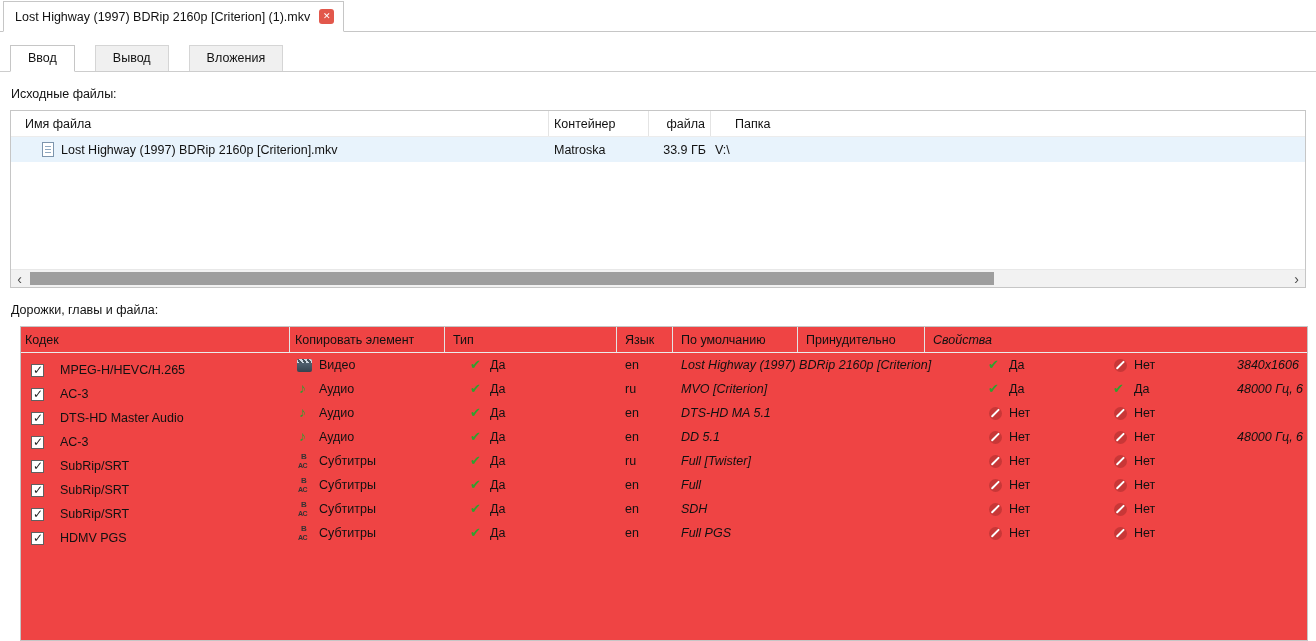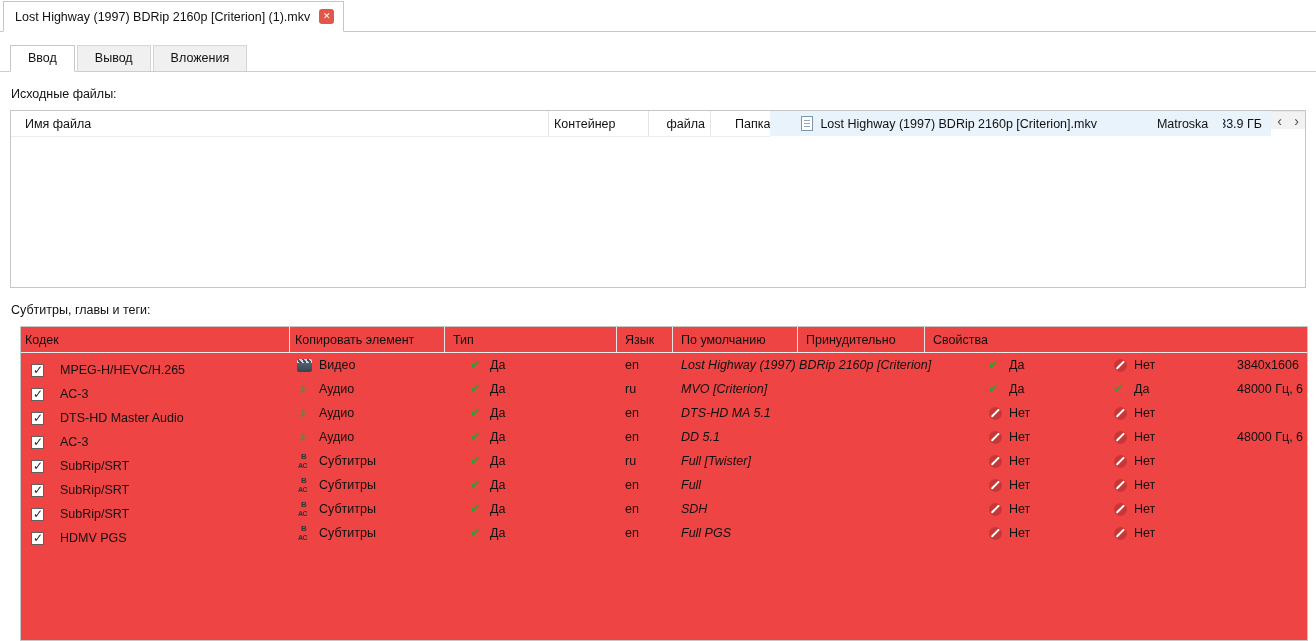--- a/index.html
+++ b/index.html
@@ -44,20 +44,21 @@
   }
 
   
   .sub-tabbar {
     margin-top: 13px;
     height: 27px;
     border-bottom: 1px solid #cdcdcd;
     display: flex;
     align-items: flex-end;
     padding-left: 10px;
+    gap: 18px;
   }
   .sub-tab {
     height: 26px;
     line-height: 25px;
     padding: 0 17px;
     background: #f0f0f0;
     border: 1px solid #d5d5d5;
     border-bottom: none;
     margin-right: 2px;
     white-space: nowrap;
@@ -72,21 +73,21 @@
   }
 
   .section-label { margin: 14px 0 8px 11px; height: 16px; line-height: 16px; }
 
   
   .files-panel {
     margin: 0 10px;
     height: 178px;
     border: 1px solid #c6c6c6;
     display: flex;
-    flex-direction: row;
+    flex-direction: column;
     overflow: hidden;
     background: #fff;
   }
   .files-header { display: flex; height: 26px; flex: none; border-bottom: 1px solid #ececec; }
   .fh { height: 100%; display: flex; align-items: center; border-right: 1px solid #e4e4e4; overflow: hidden; white-space: nowrap; }
   .fh:last-child { border-right: none; }
   .col-fname { width: 538px; }
   .fh.col-fname { padding-left: 14px; }
   .col-fcontainer { width: 100px; padding-left: 5px; }
   .col-fsize { width: 62px; justify-content: flex-end; padding-right: 5px; }
@@ -124,21 +125,21 @@
   .th.col-codec { padding-left: 4px; }
   .th.col-copy { padding-left: 5px; }
   .th.col-props { border-right: none; }
   .col-codec { width: 269px; }
   .col-type { width: 172px; }
   .col-copy { width: 155px; }
   .col-lang { width: 56px; }
   .col-tname { width: 304px; }
   .col-default { width: 125px; }
   .col-forced { width: 127px; }
-  .col-props { flex: 1; min-width: 0; }
+  .col-props { flex: 1; min-width: 0; font-style: italic; }
   .track-row { display: flex; height: 24px; align-items: center; }
   .td { display: flex; align-items: center; height: 100%; overflow: hidden; white-space: nowrap; }
   .td.col-codec { padding-left: 10px; gap: 16px; align-items: flex-end; }
   .td.col-type { padding-left: 7px; gap: 7px; }
   .td.col-copy { padding-left: 8px; gap: 6px; }
   .td.col-lang { padding-left: 8px; }
   .td.col-tname { padding-left: 8px; font-style: italic; }
   .td.col-default { padding-left: 11px; gap: 7px; }
   .td.col-forced { padding-left: 11px; gap: 7px; }
   .td.col-props { padding-left: 8px; }
@@ -202,21 +203,21 @@
     </div>
   <div class="hscroll">
     <span class="sb-btn">‹</span>
     <div class="sb-track">
       <div class="sb-thumb"></div>
     </div>
     <span class="sb-btn">›</span>
   </div>
 </div>
 
-<div class="section-label">Субтитры, главы и теги:</div>
+<div class="section-label">Дорожки, главы и файла:</div>
 
 <div class="tracks-panel">
   <div class="tracks-header">
     <div class="th col-codec">Кодек</div>
     <div class="th col-copy">Копировать элемент</div>
     <div class="th col-type">Тип</div>
     <div class="th col-lang">Язык</div>
     <div class="th col-default">По умолчанию</div>
     <div class="th col-forced">Принудительно</div>
     <div class="th col-props">Свойства</div>

